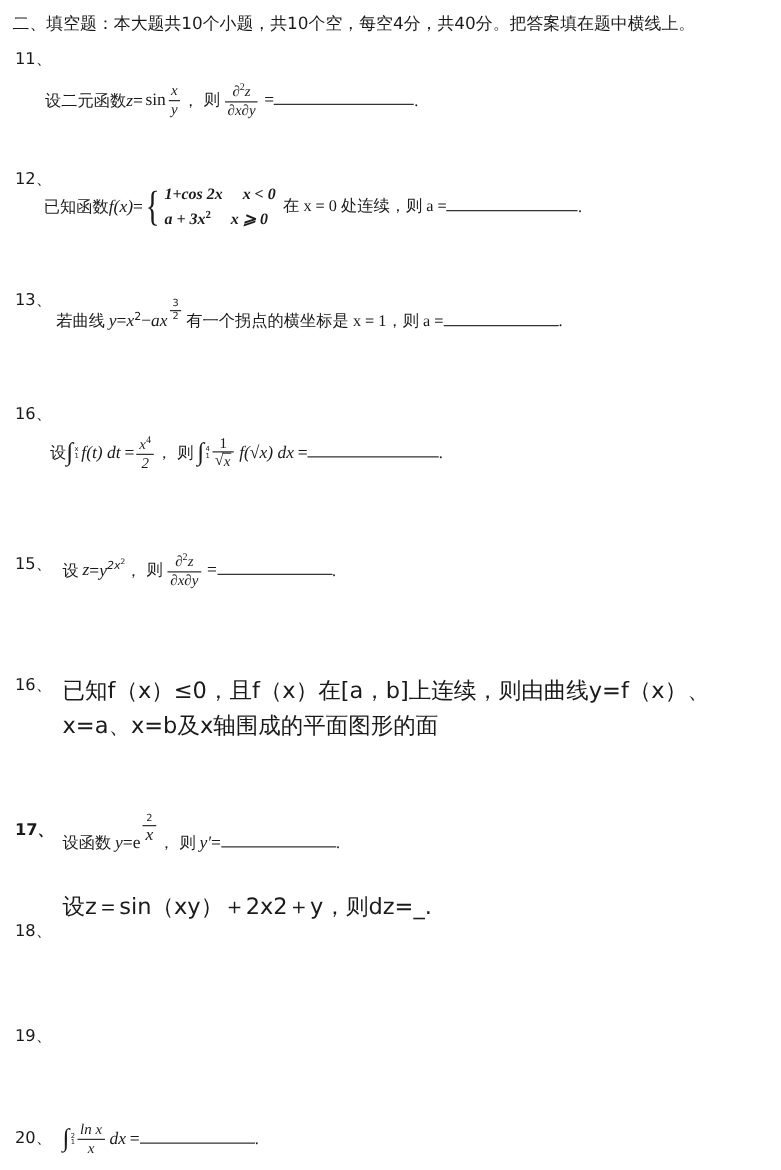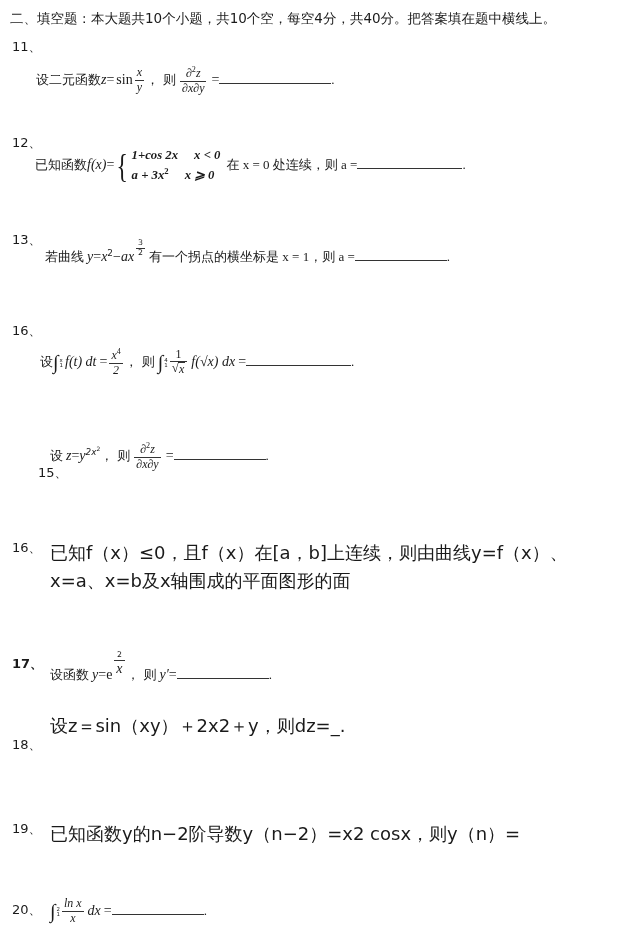--- a/index.html
+++ b/index.html
@@ -202,39 +202,38 @@
   <div class="qnum" style="top:231px;">13、</div>
   <div class="qbody" style="left:45px; top:240px;">
     <span class="serif">若曲线</span><span class="math" style="margin-left:3px;">y</span><span class="math mathup">=</span><span class="math">x</span><span class="supn">2</span><span class="math mathup">−</span><span class="math">a</span><span class="math">x</span><span class="frac" style="font-size:0.6em; vertical-align:super; position:relative; top:-0.15em;"><span class="num">3</span><span class="den">2</span></span><span class="serif" style="margin-left:2px;">有一个拐点的横坐标是 x = 1，则 a =</span><span class="blank b120"></span><span class="serif">.</span>
   </div>
 
   <div class="qnum" style="top:322px;">16、</div>
   <div class="qbody" style="left:40px; top:348px;">
     <span class="serif">设</span><span class="intg">∫</span><span class="intlim"><span class="up">x</span><span class="lo">1</span></span><span class="math" style="margin-left:2px;">f(t) dt</span><span class="math mathup" style="margin-left:3px;">=</span><span class="frac math"><span class="num"><span>x</span><span class="supn">4</span></span><span class="den">2</span></span><span class="serif">，</span><span class="serif" style="margin-left:4px;">则</span><span class="intg" style="margin-left:3px;">∫</span><span class="intlim"><span class="up">4</span><span class="lo">1</span></span><span class="frac math"><span class="num mathup">1</span><span class="den"><span class="sqrt"><span class="rad">x</span></span></span></span><span class="math" style="margin-left:2px;">f(√x) dx</span><span class="math mathup" style="margin-left:3px;">=</span><span class="blank b150"></span><span class="serif">.</span>
   </div>
 
-  <div class="qnum" style="top:464px;margin-left:26px;">15、</div>
+  <div class="qnum" style="top:442px;">15、</div>
   <div class="qbody" style="left:50px; top:442px;">
     <span class="serif">设</span><span class="math" style="margin-left:3px;">z</span><span class="math mathup">=</span><span class="math">y</span><span class="sup"><span>2x</span><span class="supn">2</span></span><span class="serif">，</span><span class="serif" style="margin-left:4px;">则</span><span class="frac math" style="margin-left:4px;"><span class="num"><span>∂</span><span class="supn">2</span><span>z</span></span><span class="den">∂x∂y</span></span><span class="math mathup" style="margin-left:3px;">=</span><span class="blank b120"></span><span class="serif">.</span>
   </div>
 
   <div class="qnum" style="top:539px;">16、</div>
   <div class="qbody mono-line" style="left:50px; top:539px; width:570px;">
     <div>已知f（x）≤0，且f（x）在[a，b]上连续，则由曲线y=f（x）、x=a、x=b及x轴围成的平面图形的面</div>
   </div>
 
   <div class="qnum" style="top:655px;font-weight:bold;">17、</div>
   <div class="qbody" style="left:50px; top:652px;">
     <span class="serif">设函数</span><span class="math" style="margin-left:3px;">y</span><span class="math mathup">=</span><span class="math mathup">e</span><span class="frac" style="font-size:0.6em; vertical-align:super; position:relative; top:-0.15em;"><span class="num">2</span><span class="den math">x</span></span><span class="serif">，</span><span class="serif" style="margin-left:4px;">则</span><span class="math" style="margin-left:3px;">y′</span><span class="math mathup">=</span><span class="blank b120"></span><span class="serif">.</span>
   </div>
 
   <div class="qnum" style="top:736px;">18、</div>
   <div class="qbody mono-line" style="left:50px; top:712px;">设z＝sin（xy）＋2x2＋y，则dz=_.</div>
 
   <div class="qnum" style="top:820px;">19、</div>
-  <div class="qbody mono-line" style="left:50px; top:820px;">已知函数y的n−2阶导数y（n−2）=x2 cosx，则y（n）=</div>
 
   <div class="qnum" style="top:901px;">20、</div>
   <div class="qbody" style="left:50px; top:898px;">
     <span class="intg">∫</span><span class="intlim"><span class="up">2</span><span class="lo">1</span></span><span class="frac math"><span class="num">ln x</span><span class="den">x</span></span><span class="math" style="margin-left:2px;">dx</span><span class="math mathup" style="margin-left:3px;">=</span><span class="blank b120"></span><span class="serif">.</span>
   </div>
 
 </div>
 
 </body></html>

